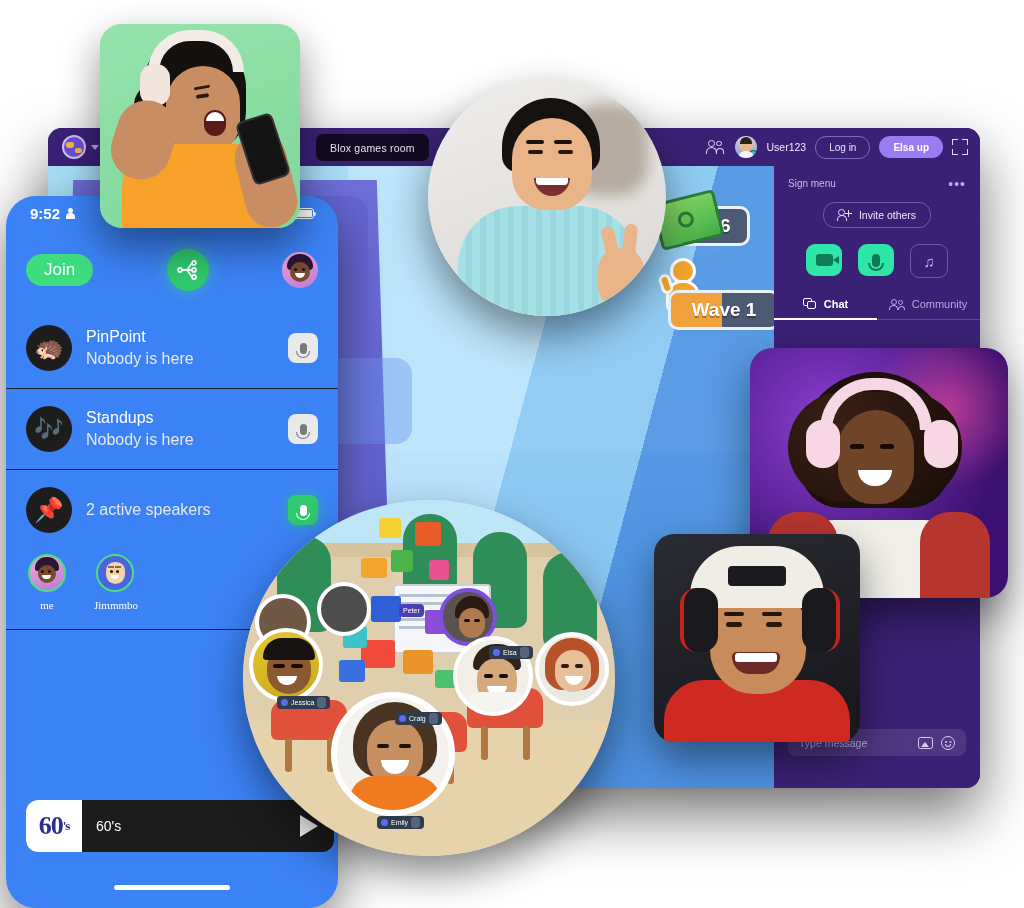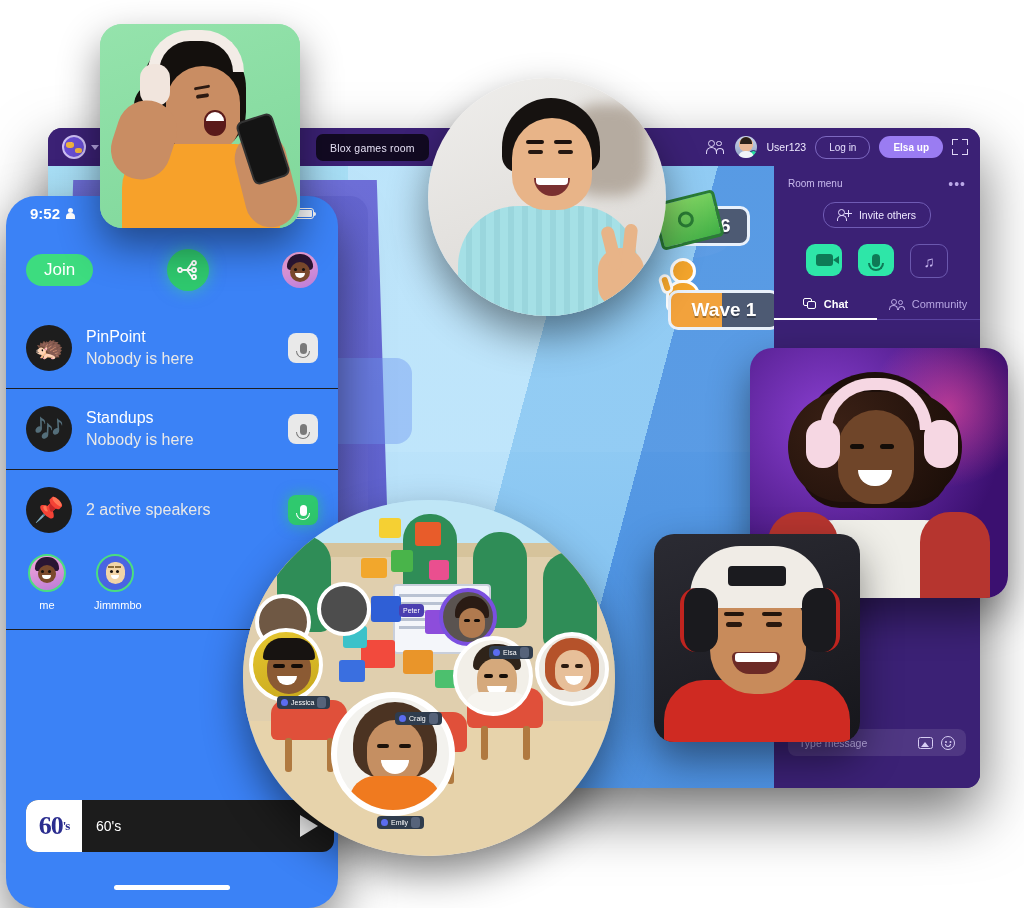--- a/index.html
+++ b/index.html
@@ -190,21 +190,21 @@
      justify-content:center;font-size:24px;flex:0 0 auto;}
   .rowtx{flex:1;min-width:0;}
   .rowtx .n{color:#fff;font-size:16px;line-height:1.35;}
   .rowtx .s{color:#e8e8e8;font-size:16px;line-height:1.35;}
   .micbtn{width:30px;height:30px;border-radius:8px;display:flex;align-items:center;justify-content:center;flex:0 0 auto;}
   .micbtn.grey{background:#e9e9e9;}
   .micbtn.green{background:#2fc96e;box-shadow:0 0 14px rgba(47,201,110,.6);}
   .micglyph{width:7px;height:11px;border-radius:4px;position:relative;}
   .micglyph:after{content:"";position:absolute;left:-3.5px;top:8px;width:14px;height:7px;
      border:1.6px solid currentColor;border-top:none;border-radius:0 0 8px 8px;box-sizing:border-box;}
-  .rowsub{display:flex;gap:26px;padding:4px 20px 18px 20px;border-bottom:1px solid #1e1e1e;}
+  .rowsub{display:flex;gap:26px;padding:4px 20px 18px 20px;border-bottom:1px solid #1e1e1e;font-family:Liberation Serif, serif;}
   .spk{text-align:center;width:42px;}
   .spk .av{width:38px;height:38px;border-radius:50%;margin:0 auto;position:relative;overflow:hidden;
      border:2px solid #4ade80;box-sizing:border-box;}
   .spk .nm{color:#fff;font-size:11px;margin-top:7px;}
   .av-me{background:linear-gradient(160deg,#f7a8d8,#b97bd8);}
   .av-me .h{position:absolute;left:5px;top:1px;width:24px;height:14px;border-radius:12px 12px 3px 3px;background:#2a1533;}
   .av-me .f{position:absolute;left:8px;top:9px;width:18px;height:18px;border-radius:50%;background:#7b4a2d;}
   .av-me .e{position:absolute;left:11px;top:14px;width:3px;height:3px;border-radius:50%;background:#18110f;box-shadow:7px 0 0 #18110f;}
   .av-me .m{position:absolute;left:12px;top:19px;width:9px;height:4px;border-radius:0 0 5px 5px;background:#fff;}
   .av-jm{background:#4964e3;}
@@ -372,21 +372,21 @@
         <div class="hudrow">
           <div class="pill wave">
               <span>Wave 1</span>
             </div>
         </div>
       </div>
     </div>
 
     <div class="side">
       <div class="side-hd">
-        <div class="t">Room menu</div>
+        <div class="t">Sign menu</div>
         <div class="dots">•••</div>
       </div>
 
       <div class="inviteWrap">
         <div class="invite">
           <span class="ic-uplus">
               <i class="h"></i>
               <i class="b"></i>
               <i class="p1"></i>
               <i class="p2"></i>

